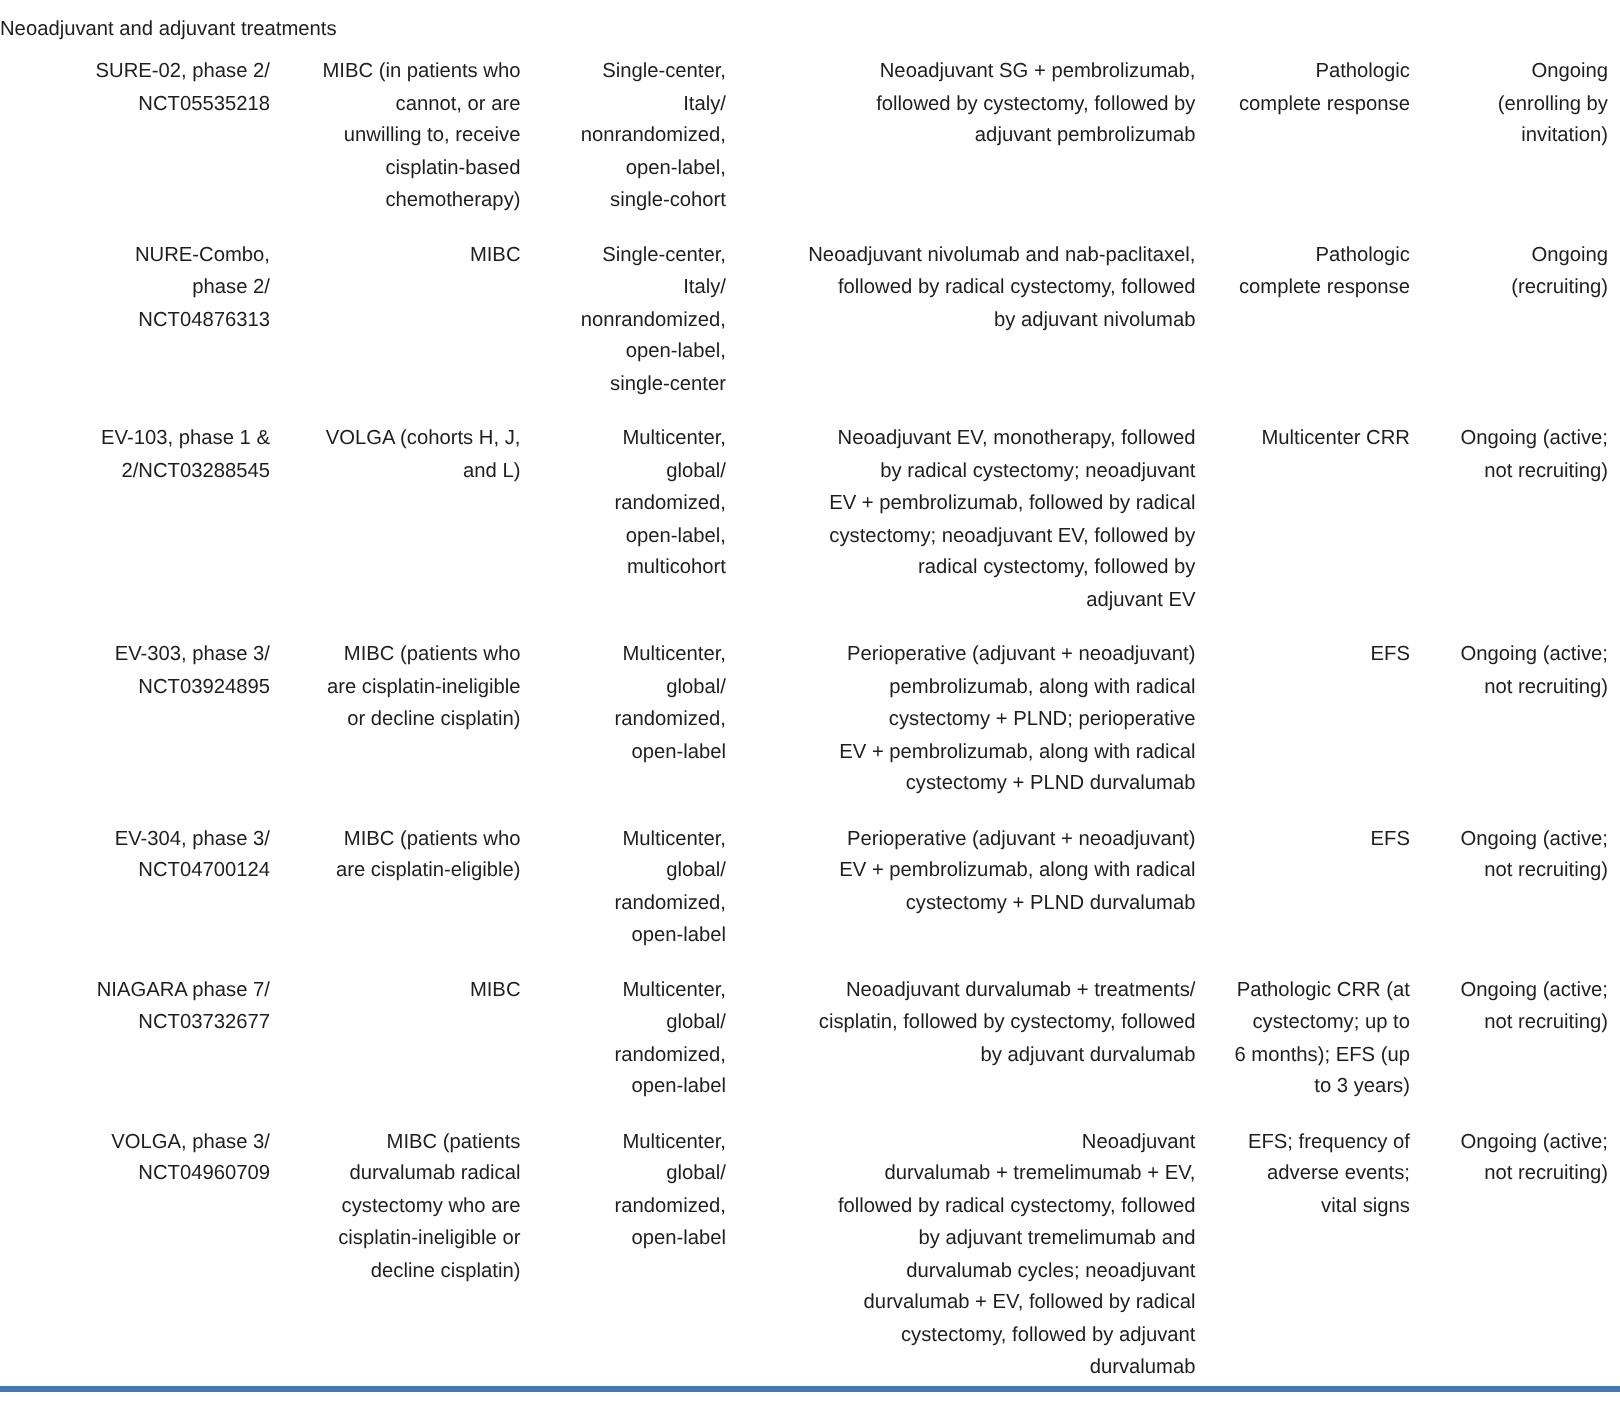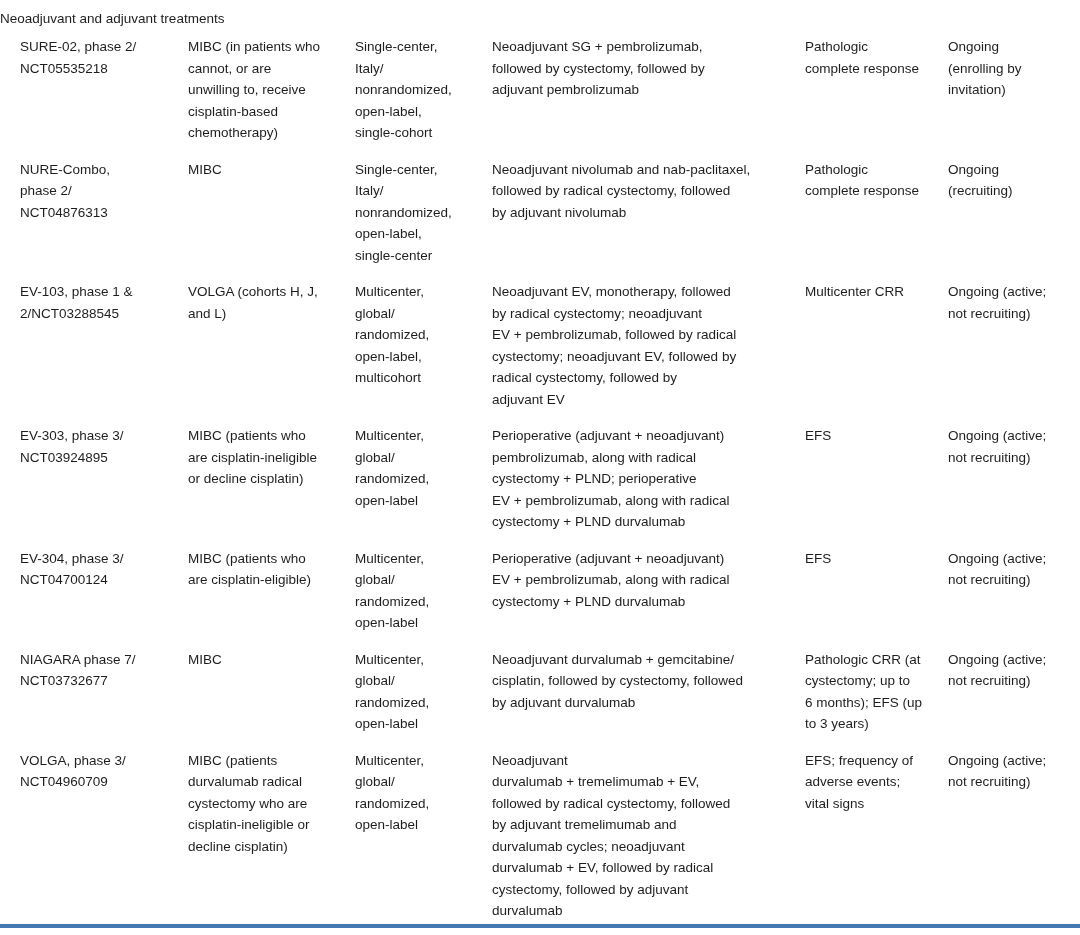--- a/index.html
+++ b/index.html
@@ -24,20 +24,21 @@
     line-height: 21px;
     color: #1e1e1e;
   }
   table.trials {
     position: absolute;
     left: 20px;
     top: 36px;
     width: 1060px;
     border-collapse: collapse;
     table-layout: fixed;
+    text-align: right;
   }
   table.trials td {
     vertical-align: top;
     font-size: 13.5px;
     line-height: 21.5px;
     white-space: pre-line;
     padding: 0 8px 15px 0;
     color: #1e1e1e;
   }
   .col-trial      { width: 168px; }
@@ -167,21 +168,21 @@
 not recruiting)</td>
       </tr>
       <tr>
         <td>NIAGARA phase 7/
 NCT03732677</td>
         <td>MIBC</td>
         <td>Multicenter,
 global/
 randomized,
 open-label</td>
-        <td>Neoadjuvant durvalumab + gemcitabine/
+        <td>Neoadjuvant durvalumab + treatments/
 cisplatin, followed by cystectomy, followed
 by adjuvant durvalumab</td>
         <td>Pathologic CRR (at
 cystectomy; up to
 6 months); EFS (up
 to 3 years)</td>
         <td>Ongoing (active;
 not recruiting)</td>
       </tr>
       <tr>

